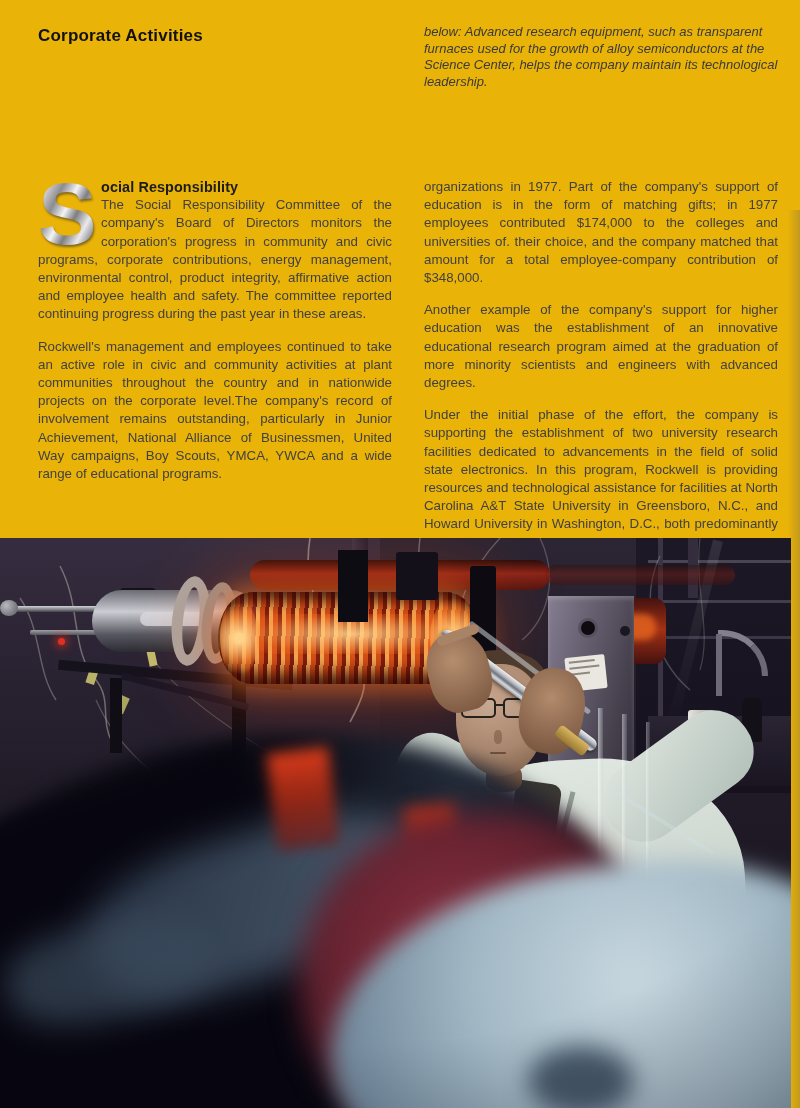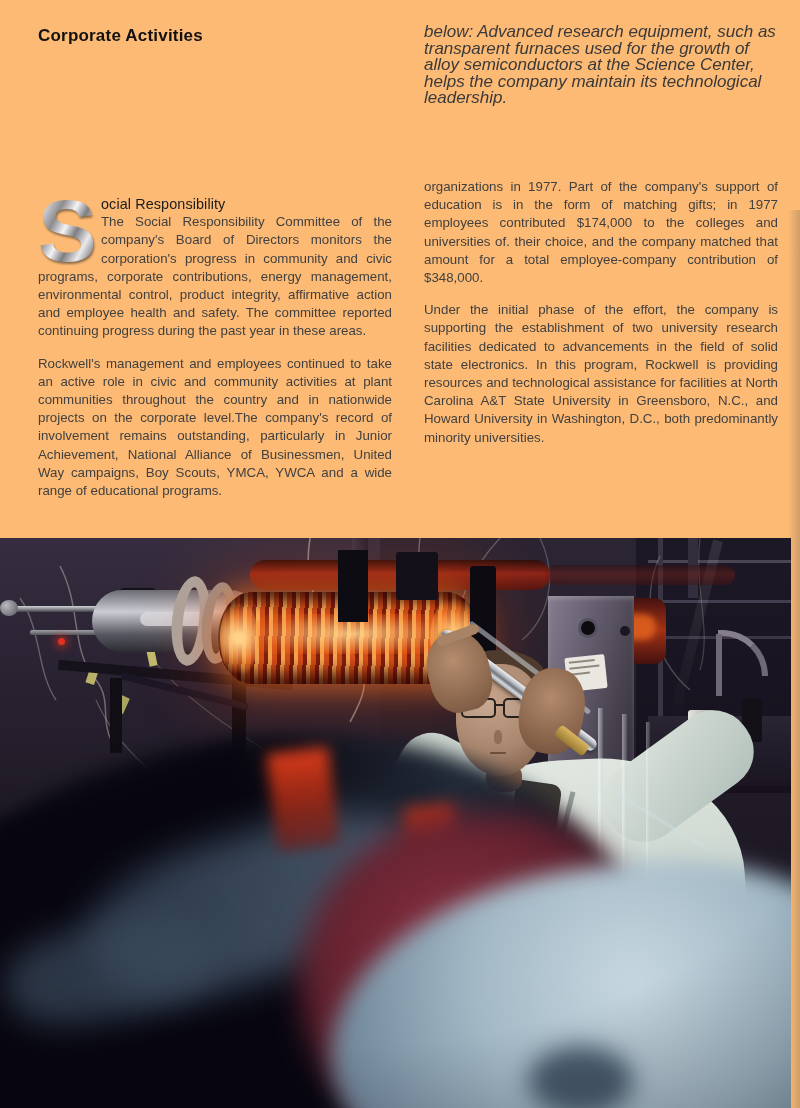--- a/index.html
+++ b/index.html
@@ -1,44 +1,43 @@
 <!DOCTYPE html>
 <html><head>
 <meta charset="utf-8">
 <style>
   * { margin:0; padding:0; box-sizing:border-box; }
   html,body { background:#888; }
   .page {
     position:relative; width:800px; height:1108px;
-    background:#fdba74; overflow:hidden;
+    background:#eab308; overflow:hidden;
     font-family:"Liberation Sans", sans-serif;
     margin:0 auto;
   }
   .page-title {
     position:absolute; left:38px; top:26px;
     font-size:17px; font-weight:bold; color:#111;
     letter-spacing:.2px;
   }
   .caption {
     position:absolute; left:424px; top:24px; width:358px;
-    font-size:17px; font-style:italic; color:#3a3a3a;
+    font-size:13px; font-style:italic; color:#3a3a3a;
     line-height:16.6px;
   }
   .col {
     position:absolute; top:178px; width:354px;
     font-size:13.3px; line-height:18.2px; color:#414141;
     text-align:justify;
   }
   .col-left { left:38px; }
   .col-right { left:424px; }
   .para { margin:0 0 14px 0; }
   .headline {
-    display:block; font-size:14.4px; font-weight:normal; color:#1c1c1c;
+    display:block; font-size:14.4px; font-weight:bold; color:#1c1c1c;
     letter-spacing:.1px;
-    margin-top:17px;
   }
   .dropcap {
     float:left; width:57px; height:70px;
     font-size:88px; line-height:.78; font-weight:bold;
     margin:2px 6px 0 0;
     background:linear-gradient(118deg,#ffffff 2%,#c9c9cc 16%,#8b8b90 30%,#f4f4f6 46%,#7d7d82 60%,#eaeaec 76%,#5c5c61 96%);
     -webkit-background-clip:text; background-clip:text; color:transparent;
     filter:drop-shadow(1.5px 2.5px 1.2px rgba(40,40,40,.55));
   }
   .edge-shade {
@@ -72,20 +71,21 @@
     <p class="para">
       <span class="dropcap">S</span>
       <span class="headline">ocial Responsibility</span>
       <span>The Social Responsibility Committee of the company's Board of Directors monitors the corporation's progress in community and civic programs, corporate contributions, energy management, environmental control, product integrity, affirmative action and employee health and safety. The committee reported continuing progress during the past year in these areas.</span>
     </p>
     <p class="para">Rockwell's management and employees continued to take an active role in civic and community activities at plant communities throughout the country and in nationwide projects on the corporate level.The company's record of involvement remains outstanding, particularly in Junior Achievement, National Alliance of Businessmen, United Way campaigns, Boy Scouts, YMCA, YWCA and a wide range of educational programs.</p>
   </div>
 
   <div class="col col-right">
     <p class="para">organizations in 1977. Part of the company's support of education is in the form of matching gifts; in 1977 employees contributed $174,000 to the colleges and universities of. their choice, and the company matched that amount for a total employee-company contribution of $348,000.</p>
+    <p class="para">Another example of the company's support for higher education was the establishment of an innovative educational research program aimed at the graduation of more minority scientists and engineers with advanced degrees.</p>
     <p class="para">Under the initial phase of the effort, the company is supporting the establishment of two university research facilities dedicated to advancements in the field of solid state electronics. In this program, Rockwell is providing resources and technological assistance for facilities at North Carolina A&amp;T State University in Greensboro, N.C., and Howard University in Washington, D.C., both predominantly minority universities.</p>
   </div>
 
   <div class="photo" aria-label="Researcher in a white lab coat and glasses examining a glass tube beside a glowing transparent coil furnace in a dark laboratory">
 
     <div class="ph" style="left:0;top:0;width:380px;height:250px;background:linear-gradient(180deg,#362e40 0%,#27202f 65%,rgba(25,20,32,0) 100%);"></div>
     <div class="ph" style="left:636px;top:0;width:155px;height:255px;background:linear-gradient(180deg,#1d1826,#16111d);"></div>
     <div class="ph" style="left:648px;top:22px;width:143px;height:3px;background:#4b4553;"></div>
     <div class="ph" style="left:648px;top:62px;width:143px;height:3px;background:#433d50;"></div>
     <div class="ph" style="left:652px;top:98px;width:139px;height:3px;background:#3b3547;"></div>

